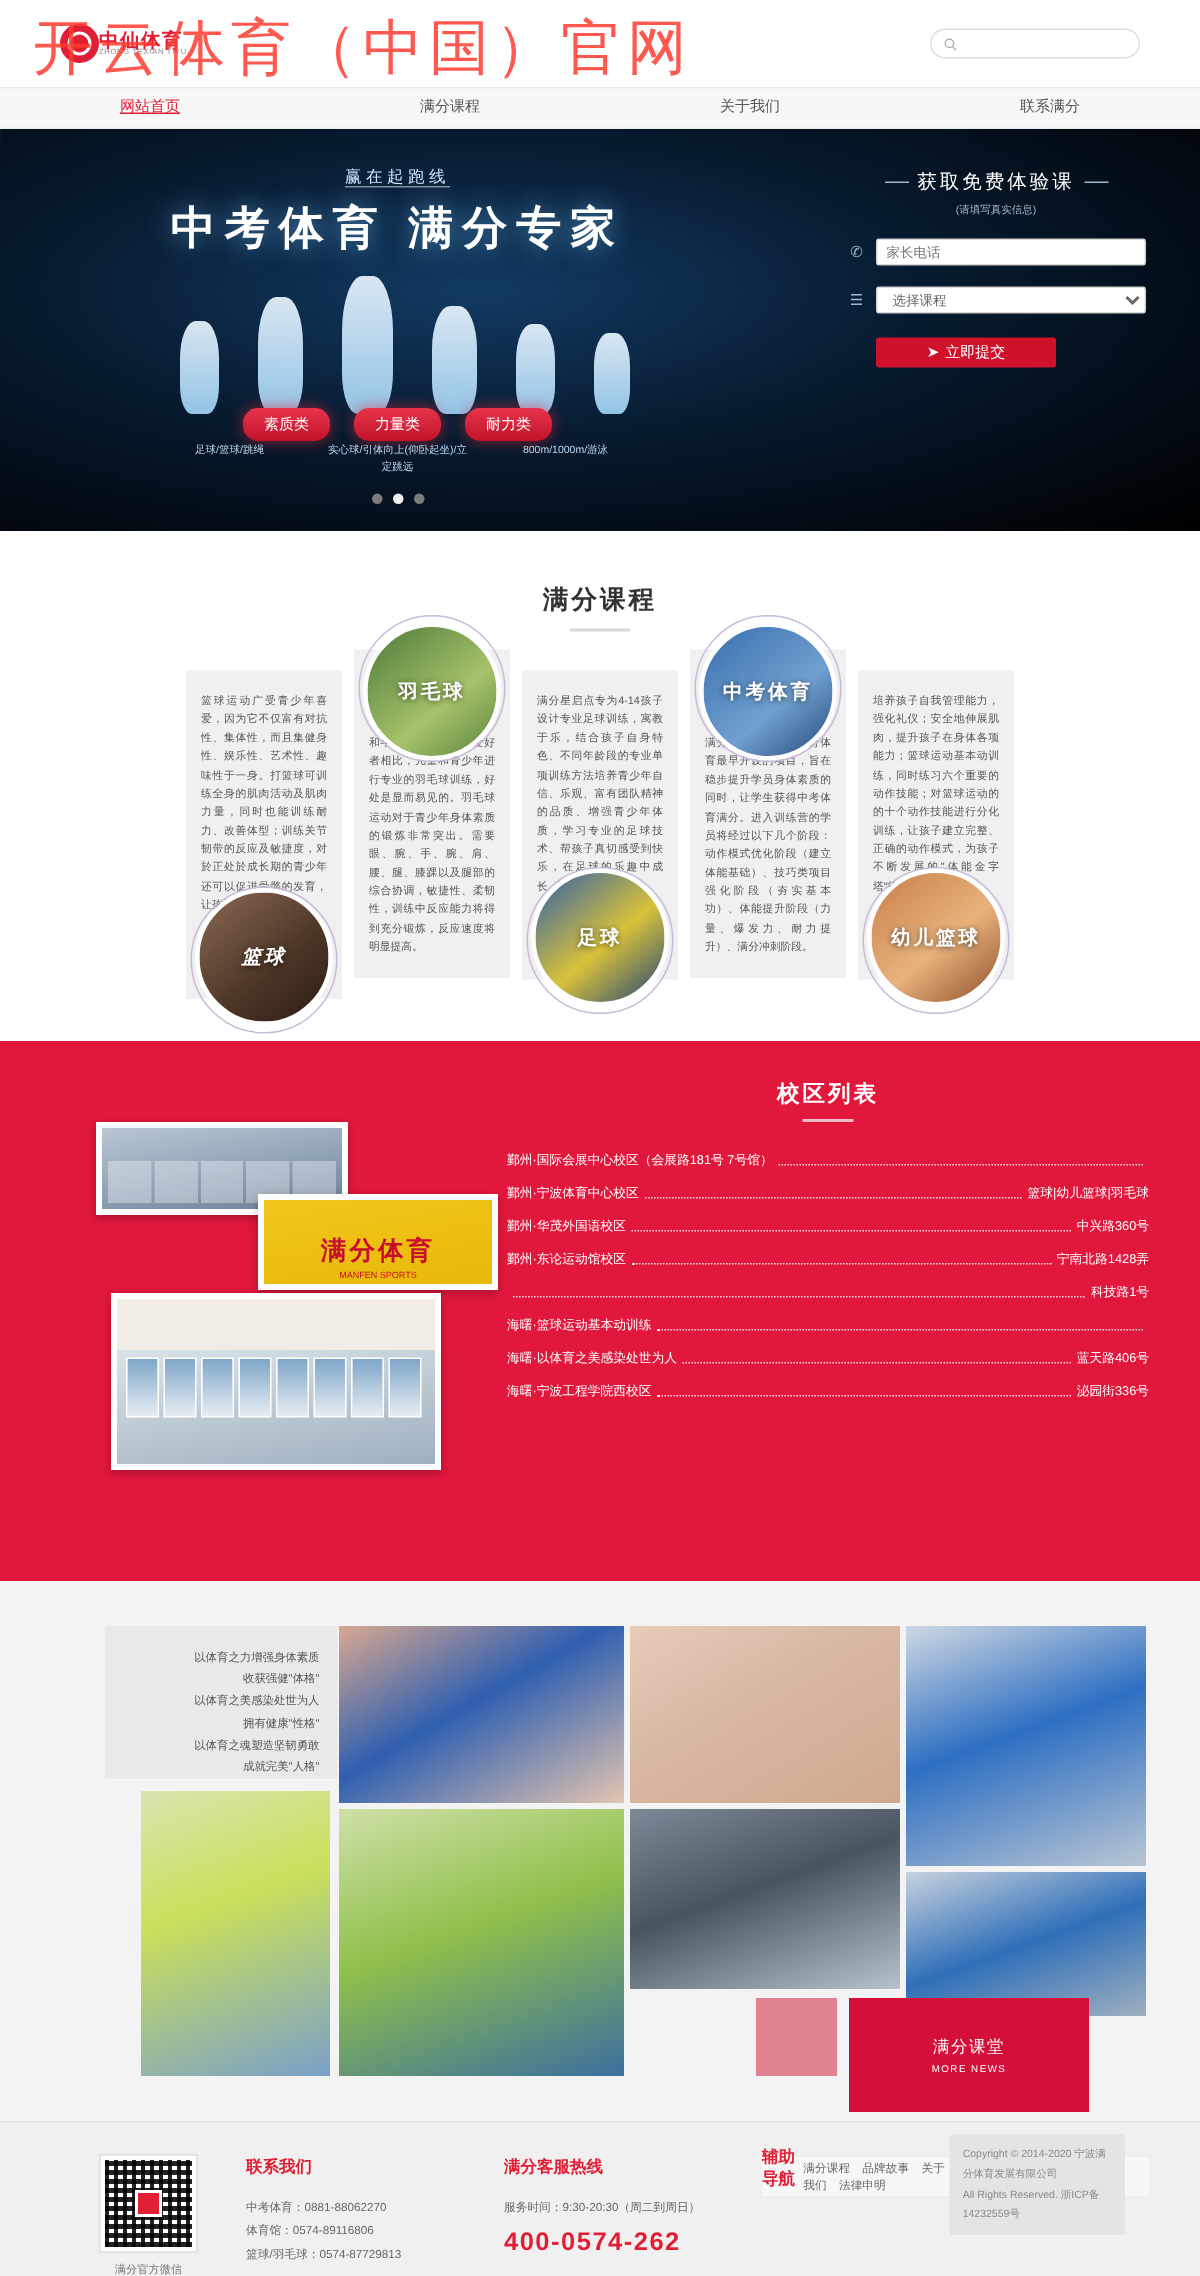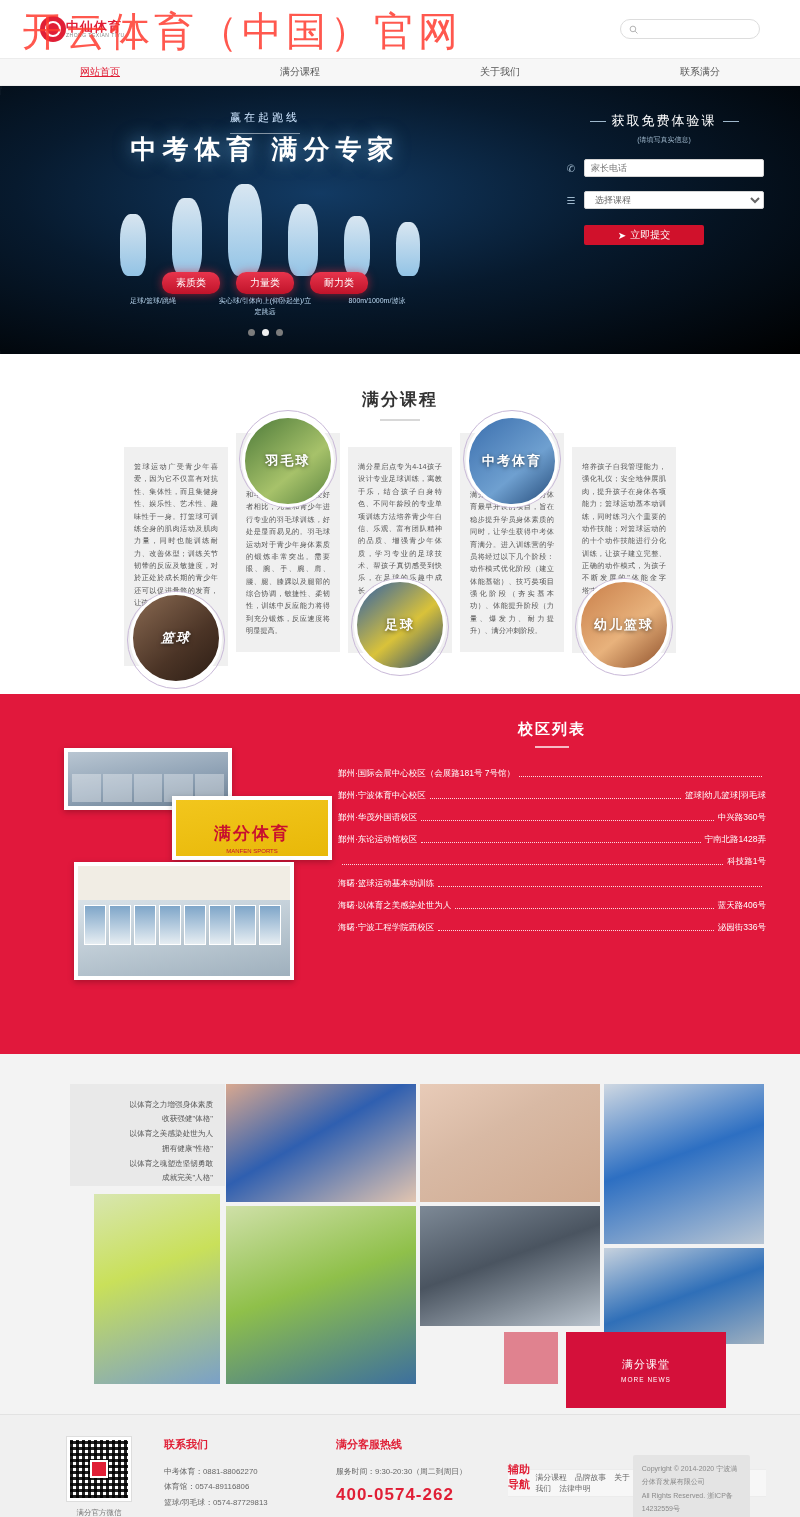--- a/index.html
+++ b/index.html
@@ -92,24 +92,24 @@
     background:
       linear-gradient(100deg, rgba(255,255,255,.05) 0 2px, transparent 2px 30px),
       linear-gradient(80deg, rgba(255,255,255,.04) 0 1px, transparent 1px 24px);
     opacity: .6;
   }
   .hero-center { position: absolute; left: 0; top: 0; width: 530px; height: 268px; }
   .hero-sub {
     position: absolute; top: 24px; width: 100%; text-align: center;
     color: #cfe6ff; font-size: 11px; letter-spacing: 3px;
   }
-  .hero-sub .u { border-bottom: 1px solid rgba(255,255,255,.5); padding-bottom: 10px; text-align: right; }
+  .hero-sub .u { border-bottom: 1px solid rgba(255,255,255,.5); padding-bottom: 0; text-align: right; }
   .hero-title {
     position: absolute; top: 46px; width: 100%; text-align: center;
-    color: #fff; font-size: 26px; font-weight: bold; letter-spacing: 6px;
+    color: #fff; font-size: 30px; font-weight: bold; letter-spacing: 6px;
     text-shadow: 0 0 18px rgba(120,200,255,.6);
   }
   .silhouettes {
     position: absolute; top: 92px; left: 120px; width: 300px; height: 98px;
     display: flex; align-items: flex-end; justify-content: space-between;
   }
   .sil {
     background: linear-gradient(180deg,#eaf6ff,#9fd2f5);
     opacity: .92;
     border-radius: 40% 40% 30% 30%;
@@ -273,21 +273,21 @@
   .qr:after {
     content: ""; position: absolute; left: 50%; top: 50%;
     transform: translate(-50%,-50%);
     width: 14px; height: 14px; background: #e01f36; border: 2px solid #fff;
   }
   .qr-cap { font-size: 7.5px; color: #777; margin-top: 7px; }
 
   .f-col { padding-right: 16px; }
   .f-col.contact { width: 172px; }
   .f-col.service { width: 172px; }
-  .f-col.nav { flex: 1; margin-top: 32px; }
+  .f-col.nav { flex: 1; }
   .f-title { color: #e01f36; font-size: 11px; font-weight: bold; margin-bottom: 12px; }
   .f-line { font-size: 7.8px; color: #666; line-height: 2.0; }
   .f-phone { color: #e01f36; font-size: 17px; font-weight: bold; letter-spacing: 1px; margin-top: 6px; font-family: "Liberation Sans", sans-serif; }
   .f-links { font-size: 7.8px; color: #666; }
   .f-links span { margin-right: 6px; }
   .copy {
     margin-top: 12px; background: #e4e4e4; color: #8a8a8a;
     font-size: 7px; line-height: 1.9; padding: 7px 9px; border-radius: 2px;
   }
 </style>

